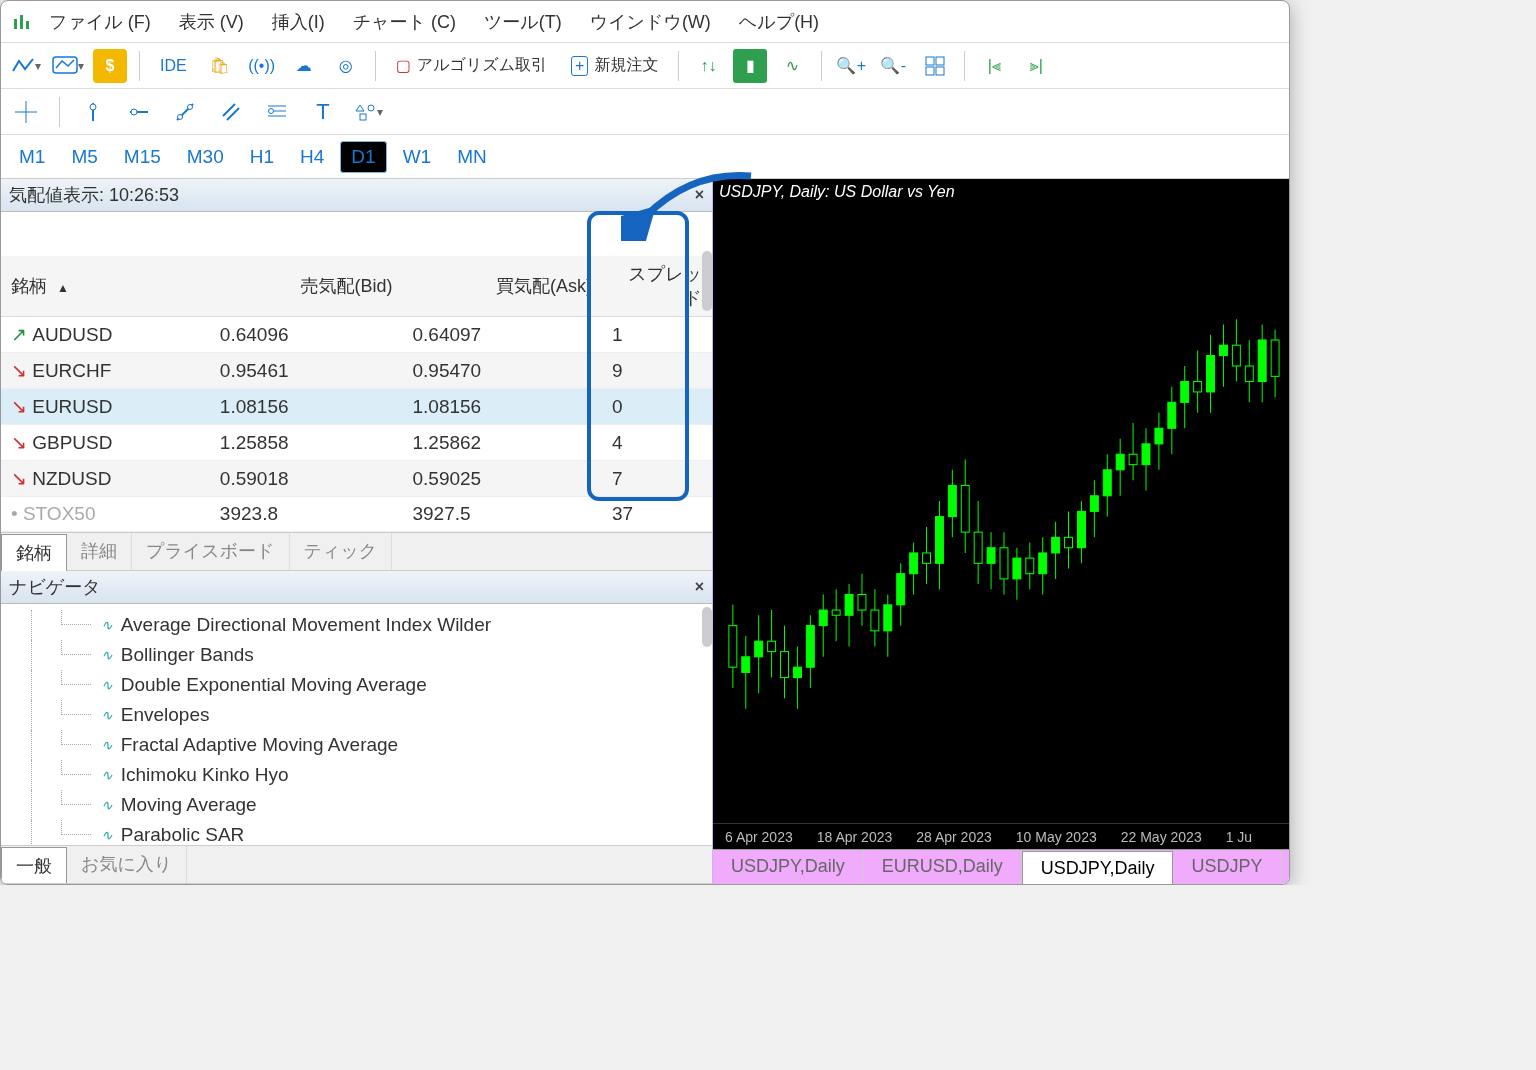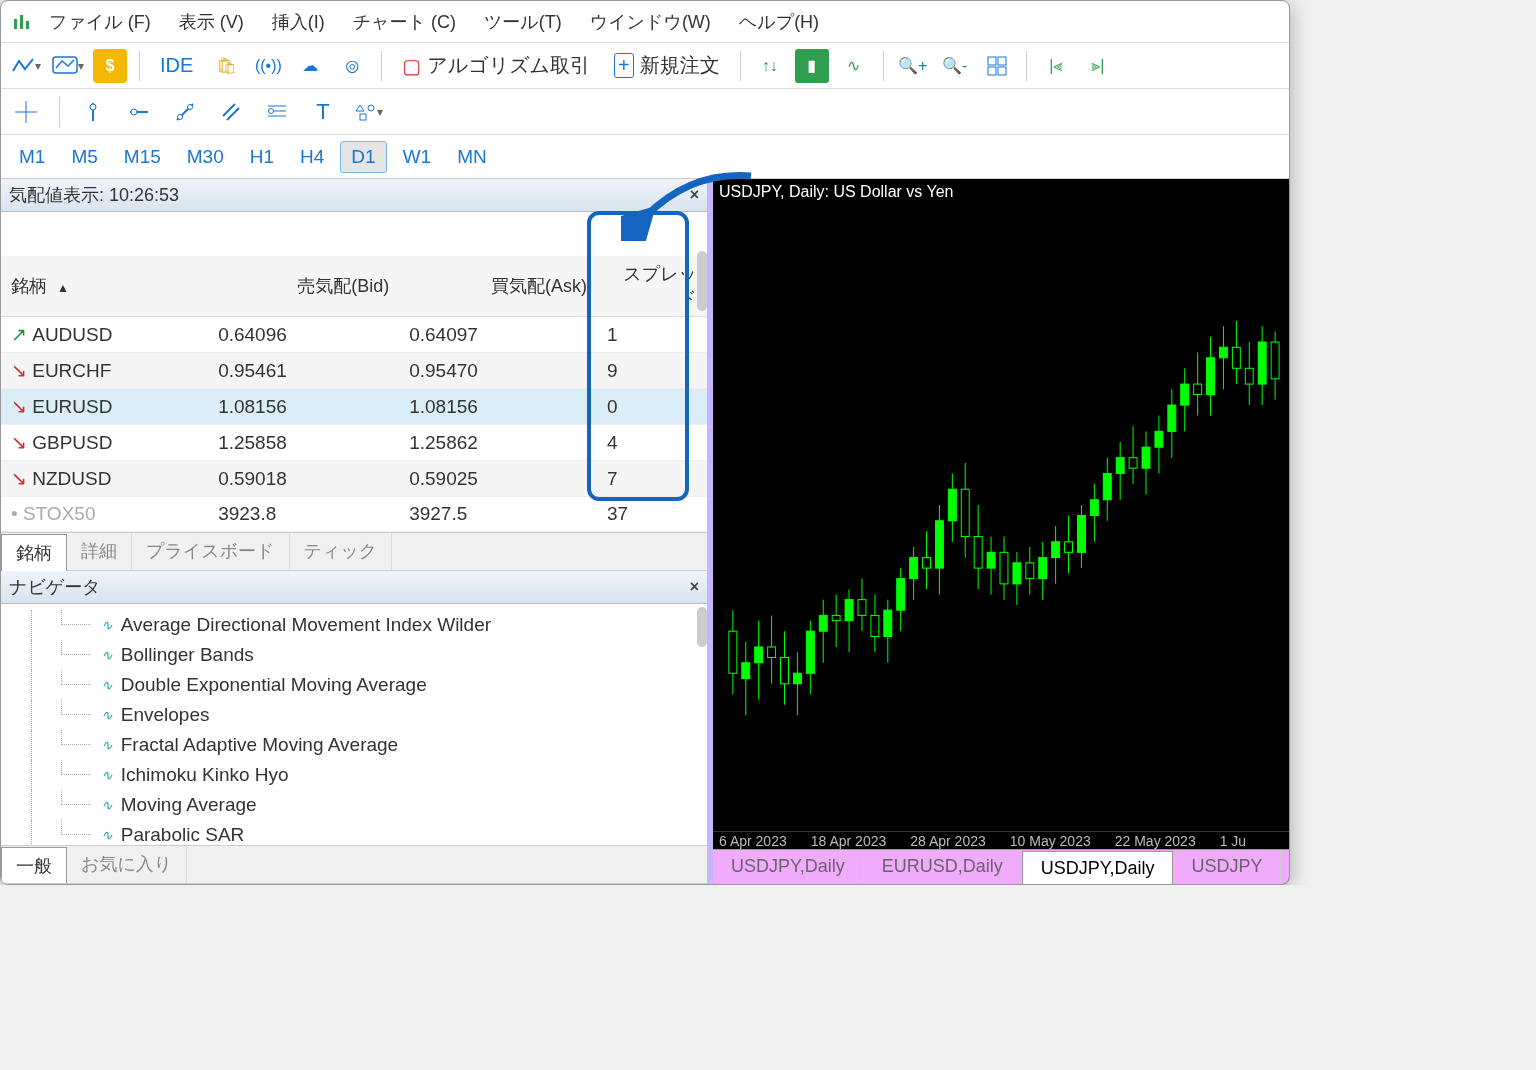--- a/index.html
+++ b/index.html
@@ -5,27 +5,27 @@
 * { margin: 0; padding: 0; box-sizing: border-box; font-family: "Segoe UI", Meiryo, sans-serif; }
 body { background: #f0f0f0; }
 .app-window { width: 1290px; height: 885px; background: #fff; border: 1px solid #999; border-radius: 8px; box-shadow: 0 4px 20px rgba(0,0,0,0.3); overflow: hidden; display: flex; flex-direction: column; position: relative; }
 .menubar { display: flex; align-items: center; height: 42px; padding: 0 8px; border-bottom: 1px solid #ddd; gap: 4px; }
 .menubar .logo { width: 24px; height: 24px; display: flex; align-items: center; justify-content: center; }
 .menubar .menu-item { padding: 6px 12px; font-size: 18px; color: #333; cursor: pointer; }
 .toolbar1 { display: flex; align-items: center; height: 46px; padding: 0 8px; border-bottom: 1px solid #ddd; gap: 8px; }
 .toolbar2 { display: flex; align-items: center; height: 46px; padding: 0 8px; border-bottom: 1px solid #ddd; gap: 12px; }
 .timeframes { display: flex; align-items: center; height: 44px; padding: 0 8px; border-bottom: 1px solid #ccc; gap: 6px; }
 .tf { padding: 4px 10px; font-size: 19px; color: #1976d2; cursor: pointer; border-radius: 3px; font-weight: 500; }
-.tf.active { background: #e5e5e5; border: 1px solid #7ab8e0; }
+.tf.active { background: #000000; border: 1px solid #7ab8e0; }
 .tb-btn { width: 34px; height: 34px; display: flex; align-items: center; justify-content: center; color: #1976d2; cursor: pointer; border-radius: 3px; }
 .tb-sep { width: 1px; height: 30px; background: #ccc; margin: 0 4px; }
-.tb-text { font-size: 20px; color: #333; padding: 4px 8px; cursor: pointer; display: flex; align-items: center; gap: 6px; }
+.tb-text { font-size: 16px; color: #333; padding: 4px 8px; cursor: pointer; display: flex; align-items: center; gap: 6px; }
 .tb-dd::after { content: " ▾"; font-size: 12px; color: #666; }
 .main-area { display: flex; flex: 1; overflow: hidden; }
-.left-panels { width: 712px; display: flex; flex-direction: column; border-right: 6px solid #c4b5fd; }
+.left-panels { width: 712px; display: flex; flex-direction: column; border-right: 1px solid #c4b5fd; }
 .panel { border-bottom: 1px solid #ccc; display: flex; flex-direction: column; }
 .panel-header { background: linear-gradient(#eef3f8,#d8e4f0); padding: 4px 8px; font-size: 18px; color: #333; display: flex; align-items: center; justify-content: space-between; border-bottom: 1px solid #bbb; }
 .panel-header .close { font-size: 16px; cursor: pointer; color: #444; font-weight: bold; }
 .mw-table { width: 100%; border-collapse: collapse; margin-top: 44px; }
 .mw-table th { text-align: right; padding: 6px 10px; font-size: 18px; font-weight: normal; color: #333; background: #f5f5f5; border-bottom: 1px solid #ddd; }
 .mw-table th:first-child { text-align: left; }
 .mw-table td { padding: 6px 10px; font-size: 19px; color: #333; border-bottom: 1px solid #eee; }
 .mw-table td:first-child { text-align: left; }
 .mw-table td:not(:first-child) { text-align: left; font-variant-numeric: tabular-nums; }
 .mw-table tr.sel { background: #dbeef7; }
@@ -38,24 +38,24 @@
 .bottom-tabs { display: flex; border-top: 1px solid #ccc; background: #f0f0f0; }
 .btab { padding: 6px 14px; font-size: 18px; color: #888; cursor: pointer; border-right: 1px solid #ddd; }
 .btab.active { background: #fff; color: #333; border: 1px solid #999; border-bottom: none; position: relative; top: 1px; }
 .nav-panel { flex: 1; overflow: hidden; display: flex; flex-direction: column; position: relative; }
 .nav-tree { flex: 1; overflow: auto; padding: 6px 0; }
 .tree-item { display: flex; align-items: center; padding: 4px 8px 4px 100px; font-size: 19px; color: #333; cursor: pointer; position: relative; }
 .tree-item::before { content: ""; position: absolute; left: 30px; top: 0; bottom: 0; border-left: 1px dotted #aaa; }
 .tree-item .branch { position: absolute; left: 60px; top: 0; bottom: 50%; border-left: 1px dotted #aaa; border-bottom: 1px dotted #aaa; width: 30px; }
 .tree-item .ind-icon { color: #3aa; margin-right: 8px; font-style: italic; font-size: 14px; }
 .chart-area { flex: 1; background: #000; position: relative; display: flex; flex-direction: column; }
-.chart-title { position: absolute; top: 4px; left: 6px; color: #fff; font-size: 16px; font-family: Tahoma, sans-serif; z-index: 2; }
+.chart-title { position: absolute; top: 4px; left: 6px; color: #fff; font-size: 16px; font-family: Tahoma, sans-serif; z-index: 2; font-style: italic; }
 .chart-canvas-wrap { flex: 1; position: relative; }
 svg.candles { width: 100%; height: 100%; }
-.xaxis { height: 18px; background: #000; color: #bbb; font-size: 14px; display: flex; align-items: center; padding: 0 6px; gap: 24px; border-top: 1px solid #333; }
+.xaxis { height: 26px; background: #000; color: #bbb; font-size: 14px; display: flex; align-items: center; padding: 0 12px; gap: 24px; border-top: 1px solid #333; }
 .chart-tabs { background: #f0abfc; display: flex; border-top: 1px solid #999; }
 .ctab { padding: 6px 18px; font-size: 18px; color: #666; border-right: 1px solid #ccc; cursor: pointer; }
 .ctab.active { background: #fff; color: #000; border: 1px solid #999; border-bottom: none; position: relative; top: 1px; }
 .callout-arrow { position: absolute; z-index: 10; pointer-events: none; }
 .spread-highlight { position: absolute; border: 4px solid #1565c0; border-radius: 12px; z-index: 5; pointer-events: none; }
 .scrollbar-stub { position: absolute; right: 0; width: 10px; background: #ccc; border-radius: 5px; }
 </style>
 </head>
 <body>
 

